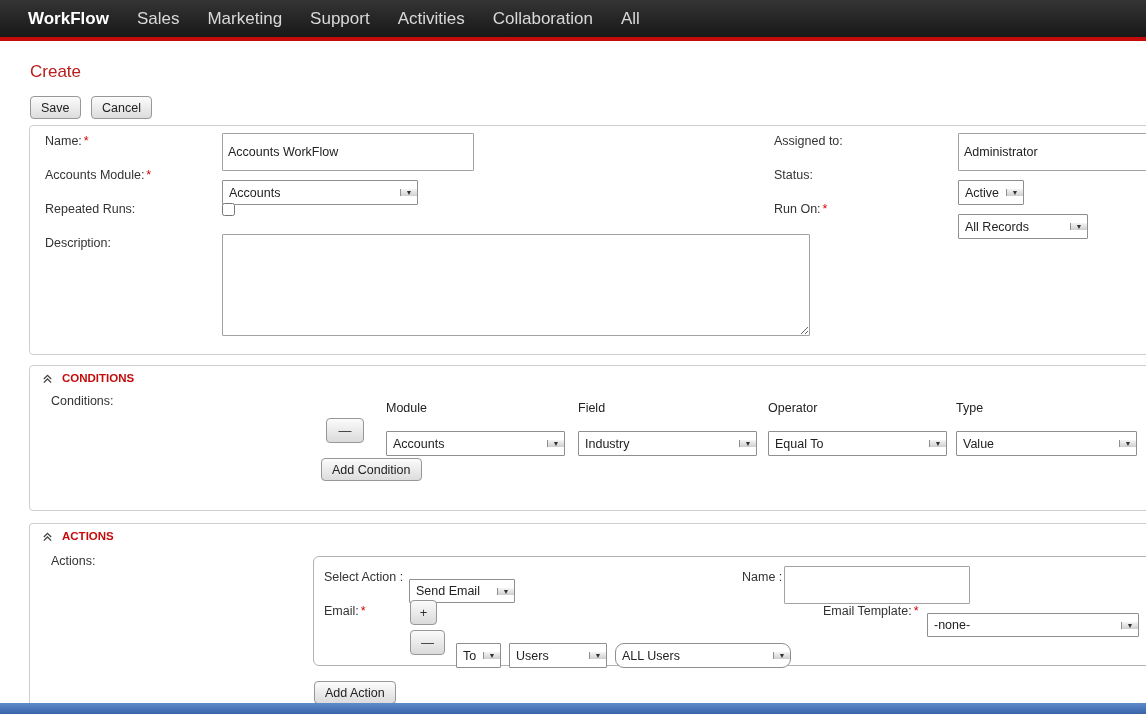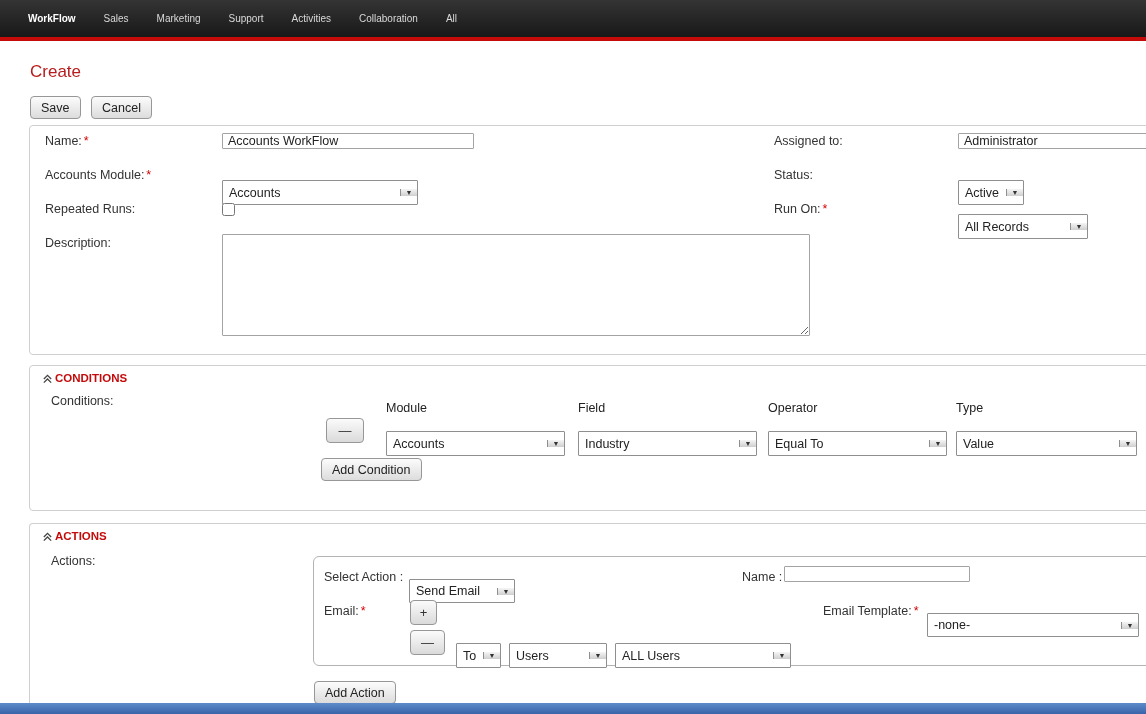--- a/index.html
+++ b/index.html
@@ -8,49 +8,49 @@
     width:1146px; height:714px; position:relative; overflow:hidden;
     background:#fff; font-family:"Liberation Sans", sans-serif; color:#333;
   }
 
   
   .navbar {
     position:absolute; top:0; left:0; width:100%; height:37px;
     background:linear-gradient(#343434,#181818);
     display:flex; align-items:center; padding-left:28px;
   }
-  .nav-item { color:#d9d9d9; font-size:10px; margin-right:28px; cursor:pointer; white-space:nowrap; }
+  .nav-item { color:#d9d9d9; font-size:17px; margin-right:28px; cursor:pointer; white-space:nowrap; }
   .nav-item.active { color:#fff; font-weight:bold; }
   .red-bar { position:absolute; top:37px; left:0; width:100%; height:4px; background:#c50a0a; }
 
   
   .page-title { position:absolute; top:62px; left:30px; font-size:17px; color:#b91c1c; }
 
   .btn {
     position:absolute; height:23px; padding:0 10px; font-size:12.5px; color:#222;
     background:linear-gradient(#fcfcfc,#dcdcdc); border:1px solid #979797; border-radius:4px;
     display:inline-flex; align-items:center; justify-content:center; cursor:pointer;
     font-family:inherit;
   }
 
   
   .panel {
     position:absolute; left:29px; width:1140px; background:#fff;
     border:1px solid #cfcfcf; border-radius:4px;
   }
   .sec-head {
-    position:absolute; top:6px; left:12px; display:flex; align-items:center; gap:2px;
+    position:absolute; top:6px; left:12px; display:flex; align-items:center; gap:9px;
     color:#c40b0b; font-weight:bold; font-size:11.5px;
   }
 
   .label { position:absolute; font-size:12.5px; color:#333; white-space:nowrap; }
   .req { color:#d40000; margin-left:2px; }
 
   .tinput {
-    position:absolute; height:16px; border:1px solid #a3a3a3; background:#fff;
+    position:absolute; height:38px; border:1px solid #a3a3a3; background:#fff;
     font-size:12.5px; padding:0 5px; font-family:inherit; color:#222; border-radius:1px;
   }
   textarea.tinput { height:auto; padding:4px 5px; resize:both; }
 
   
   .sel {
     position:absolute; height:25px; background:#fff; border:1px solid #8f8f8f;
     display:flex; align-items:center; cursor:pointer; border-radius:1px;margin-top:13px;
   }
   .sel .txt { flex:1; font-size:12.5px; color:#222; padding:0 6px; display:flex; align-items:center;
@@ -209,21 +209,21 @@
 
     <button class="sq-btn" style="left:96px; top:73px; width:35px;">—</button>
     <div class="sel" style="left:142px; top:73px; width:45px;">
       <span class="txt">To</span>
       <span class="arrow"></span>
     </div>
     <div class="sel" style="left:195px; top:73px; width:98px;">
       <span class="txt">Users</span>
       <span class="arrow"></span>
     </div>
-    <div class="sel" style="left:301px; top:73px; width:176px;">
+    <div class="sel" style="left:301px; top:73px; width:176px;border-radius:9px;">
       <span class="txt">ALL Users</span>
       <span class="arrow"></span>
     </div>
   </div>
 
   <button class="btn" style="left:284px; top:157px; position:absolute;">Add Action</button>
 </div>
 
 <div class="footer-strip"></div>
 

